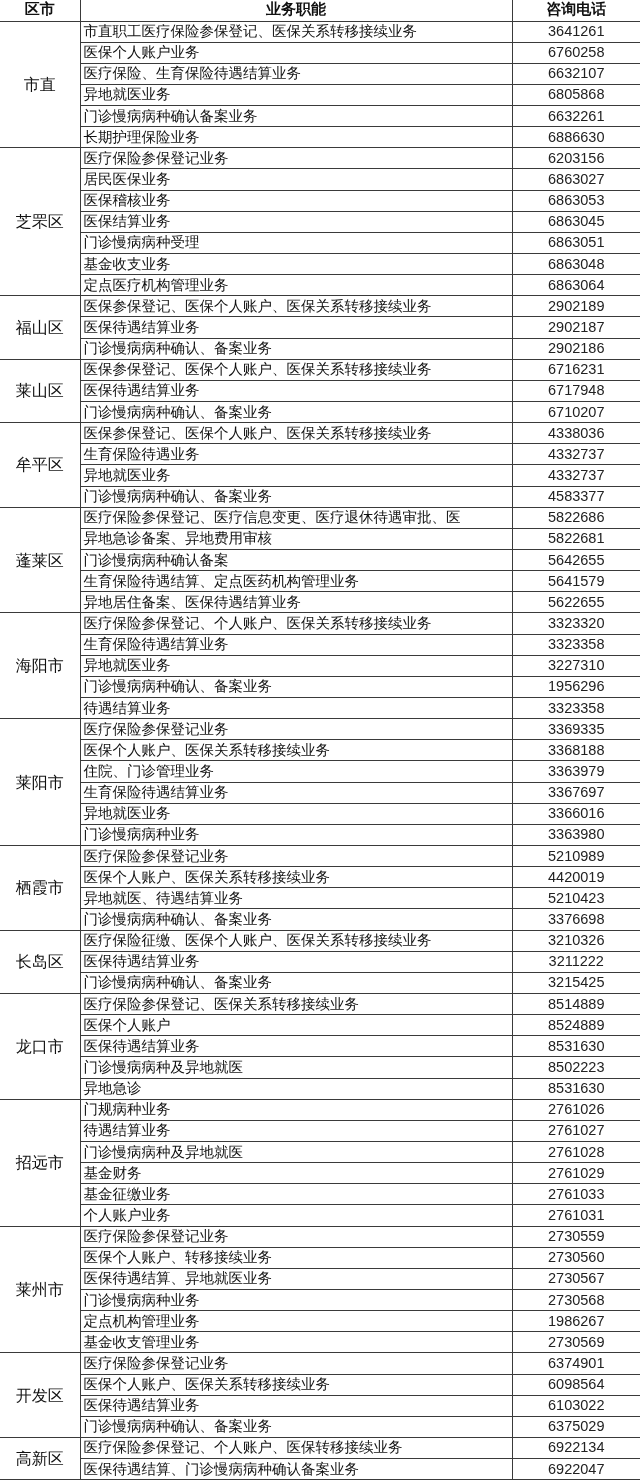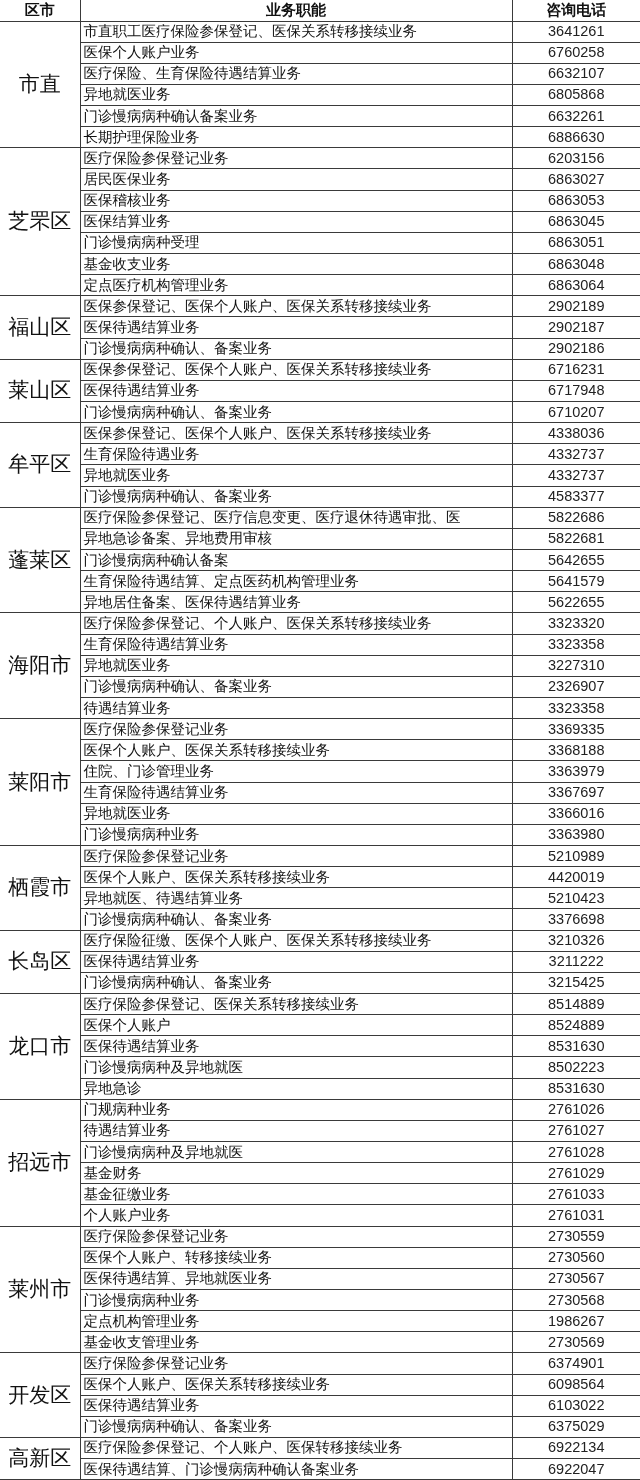--- a/index.html
+++ b/index.html
@@ -20,25 +20,26 @@
       font-size: 14.5px;
       white-space: nowrap;
       overflow: hidden;
       padding: 0;
     }
     th {
       font-weight: bold;
       text-align: center;
       height: 21px;
       font-size: 15px;
+      font-family: Liberation Mono, monospace;
     }
     td.district {
       text-align: center;
       vertical-align: middle;
-      font-size: 21px;
+      font-size: 16px;
     }
     td.func {
       text-align: left;
       padding-left: 3px;
     }
     td.phone {
       text-align: center;
       font-family: "Liberation Sans", sans-serif;
       font-size: 14.5px;
       color: #222;
@@ -190,21 +191,21 @@
       <tr>
         <td class="func">生育保险待遇结算业务</td>
         <td class="phone">3323358</td>
       </tr>
       <tr>
         <td class="func">异地就医业务</td>
         <td class="phone">3227310</td>
       </tr>
       <tr>
         <td class="func">门诊慢病病种确认、备案业务</td>
-        <td class="phone">2326907</td>
+        <td class="phone">1956296</td>
       </tr>
       <tr>
         <td class="func">待遇结算业务</td>
         <td class="phone">3323358</td>
       </tr>
       <tr>
         <td class="district" rowspan="6">莱阳市</td>
         <td class="func">医疗保险参保登记业务</td>
         <td class="phone">3369335</td>
       </tr>

